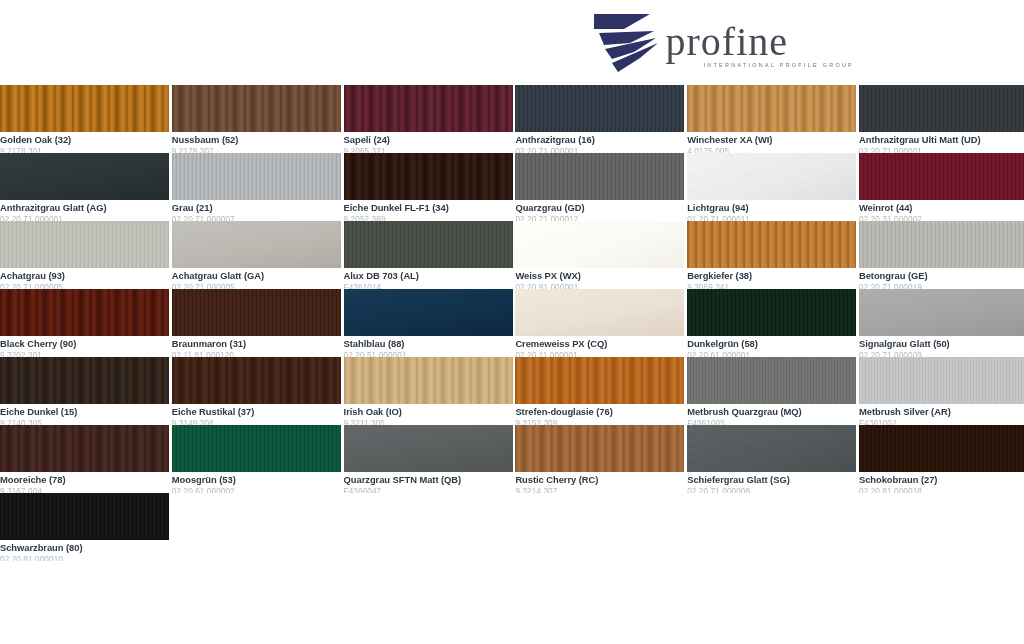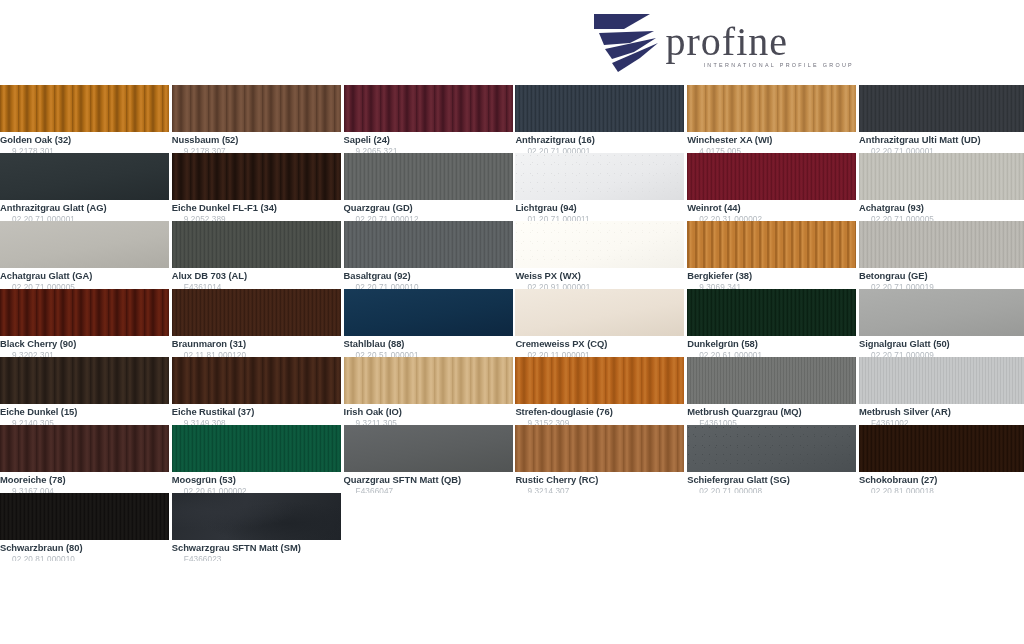--- a/index.html
+++ b/index.html
@@ -99,21 +99,20 @@
     white-space: nowrap;
     letter-spacing: -0.05px;
   }
   .cell .code {
     font-size: 8.2px;
     color: #b3b9bf;
     line-height: 10px;
     margin-top: 2px;
     white-space: nowrap;
     letter-spacing: 0.1px;
-    padding-left: 12px;
   }
 </style>
 </head>
 <body>
 
 <div class="page">
 
   <div class="header">
     <div class="logo-wrap">
       <svg class="logo-mark" viewBox="0 0 82 66" aria-hidden="true">
@@ -159,20 +158,25 @@
         <div class="swatch" style="background-image: repeating-linear-gradient(90deg, rgb(42, 46, 51) 0px, rgb(51, 55, 60) 1px, rgb(59, 63, 69) 2px, rgb(51, 55, 60) 4px), linear-gradient(160deg, rgb(59, 63, 69) 0%, rgb(51, 55, 60) 55%, rgb(42, 46, 51) 100%); background-color: rgb(51, 55, 60);"></div>
         <div class="name">Anthrazitgrau Ulti Matt (UD)</div>
         <div class="code">02.20.71.000001</div>
       </div>
       <div class="cell">
         <div class="swatch" style="background-image: linear-gradient(170deg, rgb(51, 59, 62) 0%, rgb(44, 52, 55) 55%, rgb(36, 43, 46) 100%); background-color: rgb(44, 52, 55);"></div>
         <div class="name">Anthrazitgrau Glatt (AG)</div>
         <div class="code">02.20.71.000001</div>
       </div>
       <div class="cell">
+        <div class="swatch" style="background-image: repeating-linear-gradient(90deg, rgb(155, 160, 164) 0px, rgb(174, 178, 181) 1px, rgb(188, 192, 195) 2px, rgb(174, 178, 181) 4px), linear-gradient(160deg, rgb(188, 192, 195) 0%, rgb(174, 178, 181) 55%, rgb(155, 160, 164) 100%); background-color: rgb(174, 178, 181);"></div>
+        <div class="name">Grau (21)</div>
+        <div class="code">02.20.71.000007</div>
+      </div>
+      <div class="cell">
         <div class="swatch" style="background-image: repeating-linear-gradient(90deg, rgb(29, 16, 10) 0px, rgb(43, 24, 16) 2px, rgb(58, 33, 22) 4px, rgb(43, 24, 16) 6px, rgb(29, 16, 10) 9px, rgb(43, 24, 16) 12px, rgb(58, 33, 22) 15px, rgb(43, 24, 16) 18px), linear-gradient(90deg, rgb(29, 16, 10) 0%, rgb(43, 24, 16) 18%, rgb(58, 33, 22) 34%, rgb(43, 24, 16) 52%, rgb(29, 16, 10) 68%, rgb(43, 24, 16) 84%, rgb(58, 33, 22) 100%); background-color: rgb(43, 24, 16);"></div>
         <div class="name">Eiche Dunkel FL-F1 (34)</div>
         <div class="code">9.2052.389</div>
       </div>
       <div class="cell">
         <div class="swatch" style="background-image: repeating-linear-gradient(90deg, rgb(82, 85, 84) 0px, rgb(94, 97, 96) 1px, rgb(106, 109, 108) 2px, rgb(94, 97, 96) 4px), linear-gradient(160deg, rgb(106, 109, 108) 0%, rgb(94, 97, 96) 55%, rgb(82, 85, 84) 100%); background-color: rgb(94, 97, 96);"></div>
         <div class="name">Quarzgrau (GD)</div>
         <div class="code">02.20.71.000012</div>
       </div>
       <div class="cell">
@@ -194,25 +198,20 @@
         <div class="swatch" style="background-image: linear-gradient(170deg, rgb(195, 193, 187) 0%, rgb(186, 184, 177) 55%, rgb(173, 171, 164) 100%); background-color: rgb(186, 184, 177);"></div>
         <div class="name">Achatgrau Glatt (GA)</div>
         <div class="code">02.20.71.000005</div>
       </div>
       <div class="cell">
         <div class="swatch" style="background-image: repeating-linear-gradient(90deg, rgb(59, 63, 59) 0px, rgb(70, 74, 70) 1px, rgb(81, 85, 79) 2px, rgb(70, 74, 70) 4px), linear-gradient(160deg, rgb(81, 85, 79) 0%, rgb(70, 74, 70) 55%, rgb(59, 63, 59) 100%); background-color: rgb(70, 74, 70);"></div>
         <div class="name">Alux DB 703 (AL)</div>
         <div class="code">F4361014</div>
       </div>
       <div class="cell">
-        <div class="swatch" style="background-image: repeating-linear-gradient(90deg, rgb(77, 81, 83) 0px, rgb(88, 92, 94) 1px, rgb(99, 104, 106) 2px, rgb(88, 92, 94) 4px), linear-gradient(160deg, rgb(99, 104, 106) 0%, rgb(88, 92, 94) 55%, rgb(77, 81, 83) 100%); background-color: rgb(88, 92, 94);"></div>
-        <div class="name">Basaltgrau (92)</div>
-        <div class="code">02.20.71.000010</div>
-      </div>
-      <div class="cell">
         <div class="swatch" style="background-image: radial-gradient(circle at 20% 30%, rgb(242, 240, 233) 0.5px, transparent 0.6px), radial-gradient(circle at 62% 70%, rgb(242, 240, 233) 0.5px, transparent 0.6px), linear-gradient(160deg, rgb(255, 254, 249) 0%, rgb(251, 249, 243) 60%, rgb(242, 240, 233) 100%); background-size: 7px 9px, 11px 13px, 100% 100%; background-color: rgb(251, 249, 243);"></div>
         <div class="name">Weiss PX (WX)</div>
         <div class="code">02.20.91.000001</div>
       </div>
       <div class="cell">
         <div class="swatch" style="background-image: repeating-linear-gradient(90deg, rgb(165, 103, 38) 0px, rgb(165, 103, 38) 2px, rgb(208, 143, 69) 3px, rgb(192, 124, 51) 6px, rgb(192, 124, 51) 8px), linear-gradient(90deg, rgb(192, 124, 51), rgb(208, 143, 69) 50%, rgb(192, 124, 51)); background-color: rgb(192, 124, 51);"></div>
         <div class="name">Bergkiefer (38)</div>
         <div class="code">9.3069.341</div>
       </div>
       <div class="cell">
@@ -308,20 +307,15 @@
       <div class="cell">
         <div class="swatch" style="background-image: repeating-linear-gradient(90deg, rgb(27, 13, 5) 0px, rgb(37, 18, 8) 1px, rgb(48, 26, 13) 2px, rgb(37, 18, 8) 4px), linear-gradient(160deg, rgb(48, 26, 13) 0%, rgb(37, 18, 8) 55%, rgb(27, 13, 5) 100%); background-color: rgb(37, 18, 8);"></div>
         <div class="name">Schokobraun (27)</div>
         <div class="code">02.20.81.000018</div>
       </div>
       <div class="cell">
         <div class="swatch" style="background-image: repeating-linear-gradient(90deg, rgb(13, 11, 10) 0px, rgb(20, 18, 17) 1px, rgb(28, 26, 24) 2px, rgb(20, 18, 17) 4px), linear-gradient(160deg, rgb(28, 26, 24) 0%, rgb(20, 18, 17) 55%, rgb(13, 11, 10) 100%); background-color: rgb(20, 18, 17);"></div>
         <div class="name">Schwarzbraun (80)</div>
         <div class="code">02.20.81.000010</div>
       </div>
-      <div class="cell">
-        <div class="swatch" style="background-image: radial-gradient(at 25% 40%, rgb(47, 51, 57) 0%, transparent 45%), radial-gradient(at 70% 65%, rgb(32, 36, 41) 0%, transparent 50%), linear-gradient(120deg, rgb(39, 43, 48), rgb(47, 51, 57) 40%, rgb(39, 43, 48) 70%, rgb(32, 36, 41)); background-size: 100% 100%, 100% 100%, 100% 100%; background-color: rgb(39, 43, 48);"></div>
-        <div class="name">Schwarzgrau SFTN Matt (SM)</div>
-        <div class="code">F4366023</div>
-      </div>
     </div>
 
 </div>
 
 </body></html>

